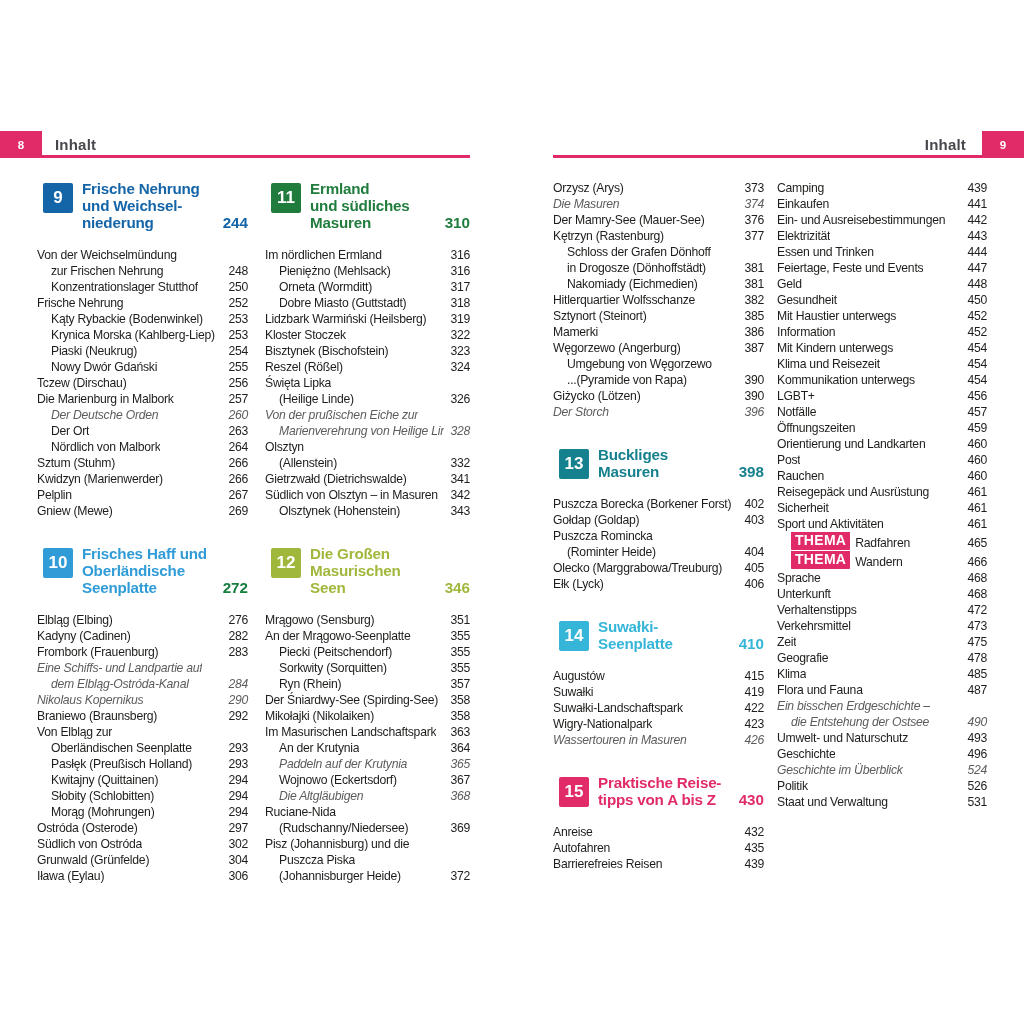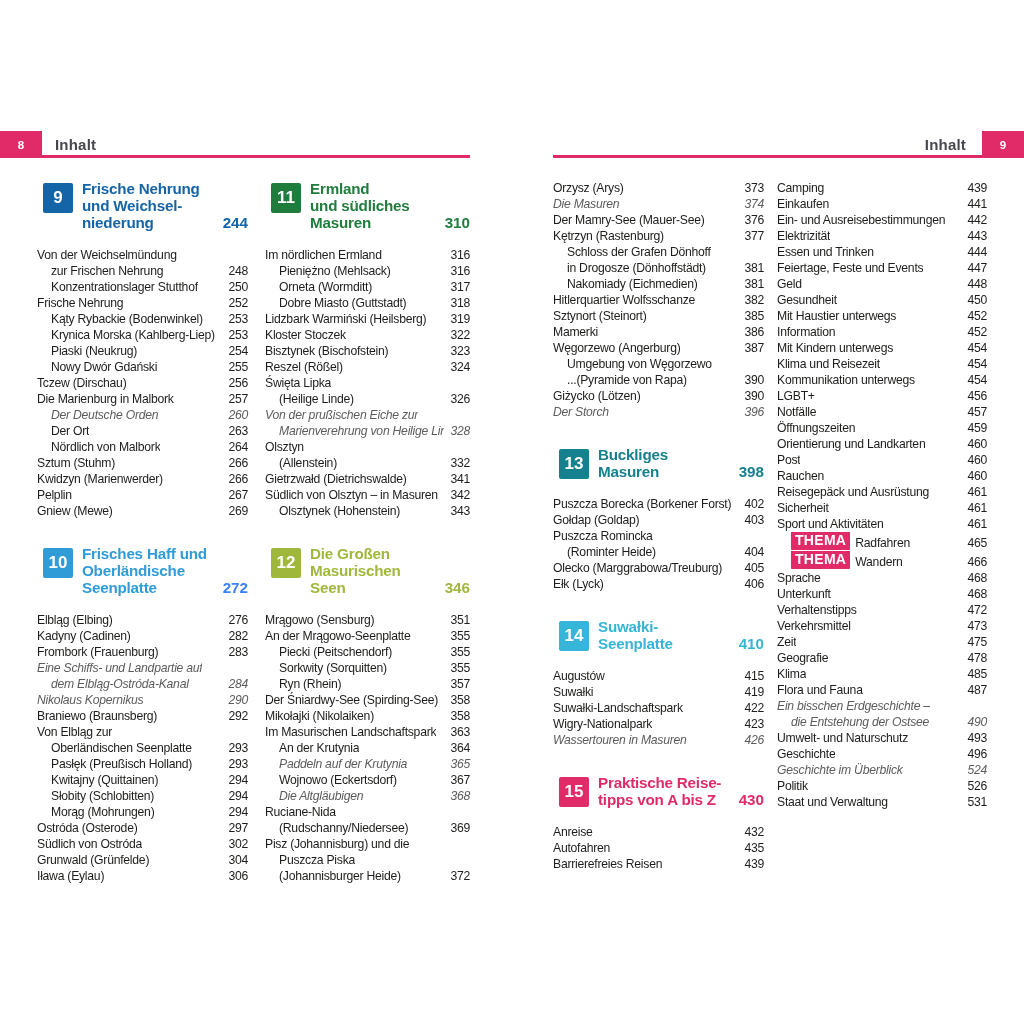--- a/index.html
+++ b/index.html
@@ -143,21 +143,21 @@
         <span class="p">267</span>
       </div>
       <div class="entry">
         <span class="t">Gniew (Mewe)</span>
         <span class="p">269</span>
       </div>
     </div>
     <div class="section">
       <div class="nbox" style="background: rgb(47, 155, 215);">10</div>
       <div class="stitle" style="color: rgb(47, 155, 215);">Frisches Haff und<br>Oberländische<br>Seenplatte</div>
-      <div class="spage" style="color: #3b82f6;">272</div>
+      <div class="spage" style="color: #15803d;">272</div>
     </div>
     <div class="entries">
       <div class="entry">
         <span class="t">Elbląg (Elbing)</span>
         <span class="p">276</span>
       </div>
       <div class="entry">
         <span class="t">Kadyny (Cadinen)</span>
         <span class="p">282</span>
       </div>

